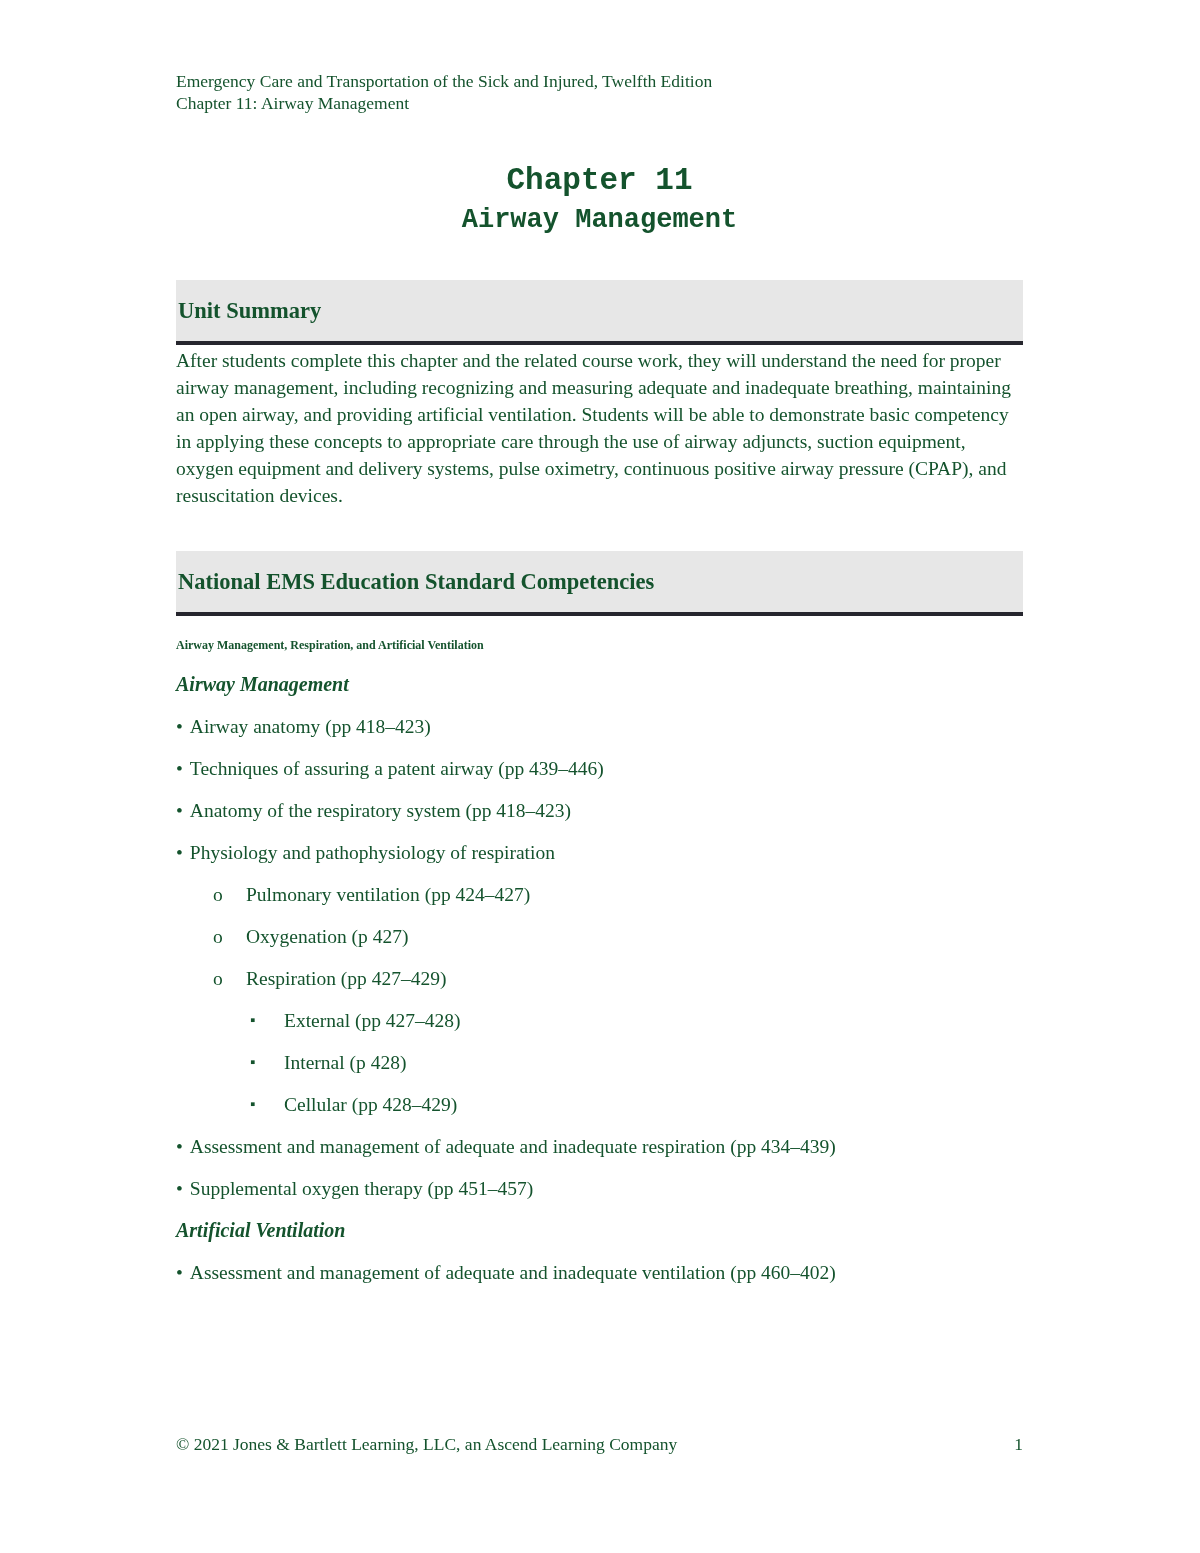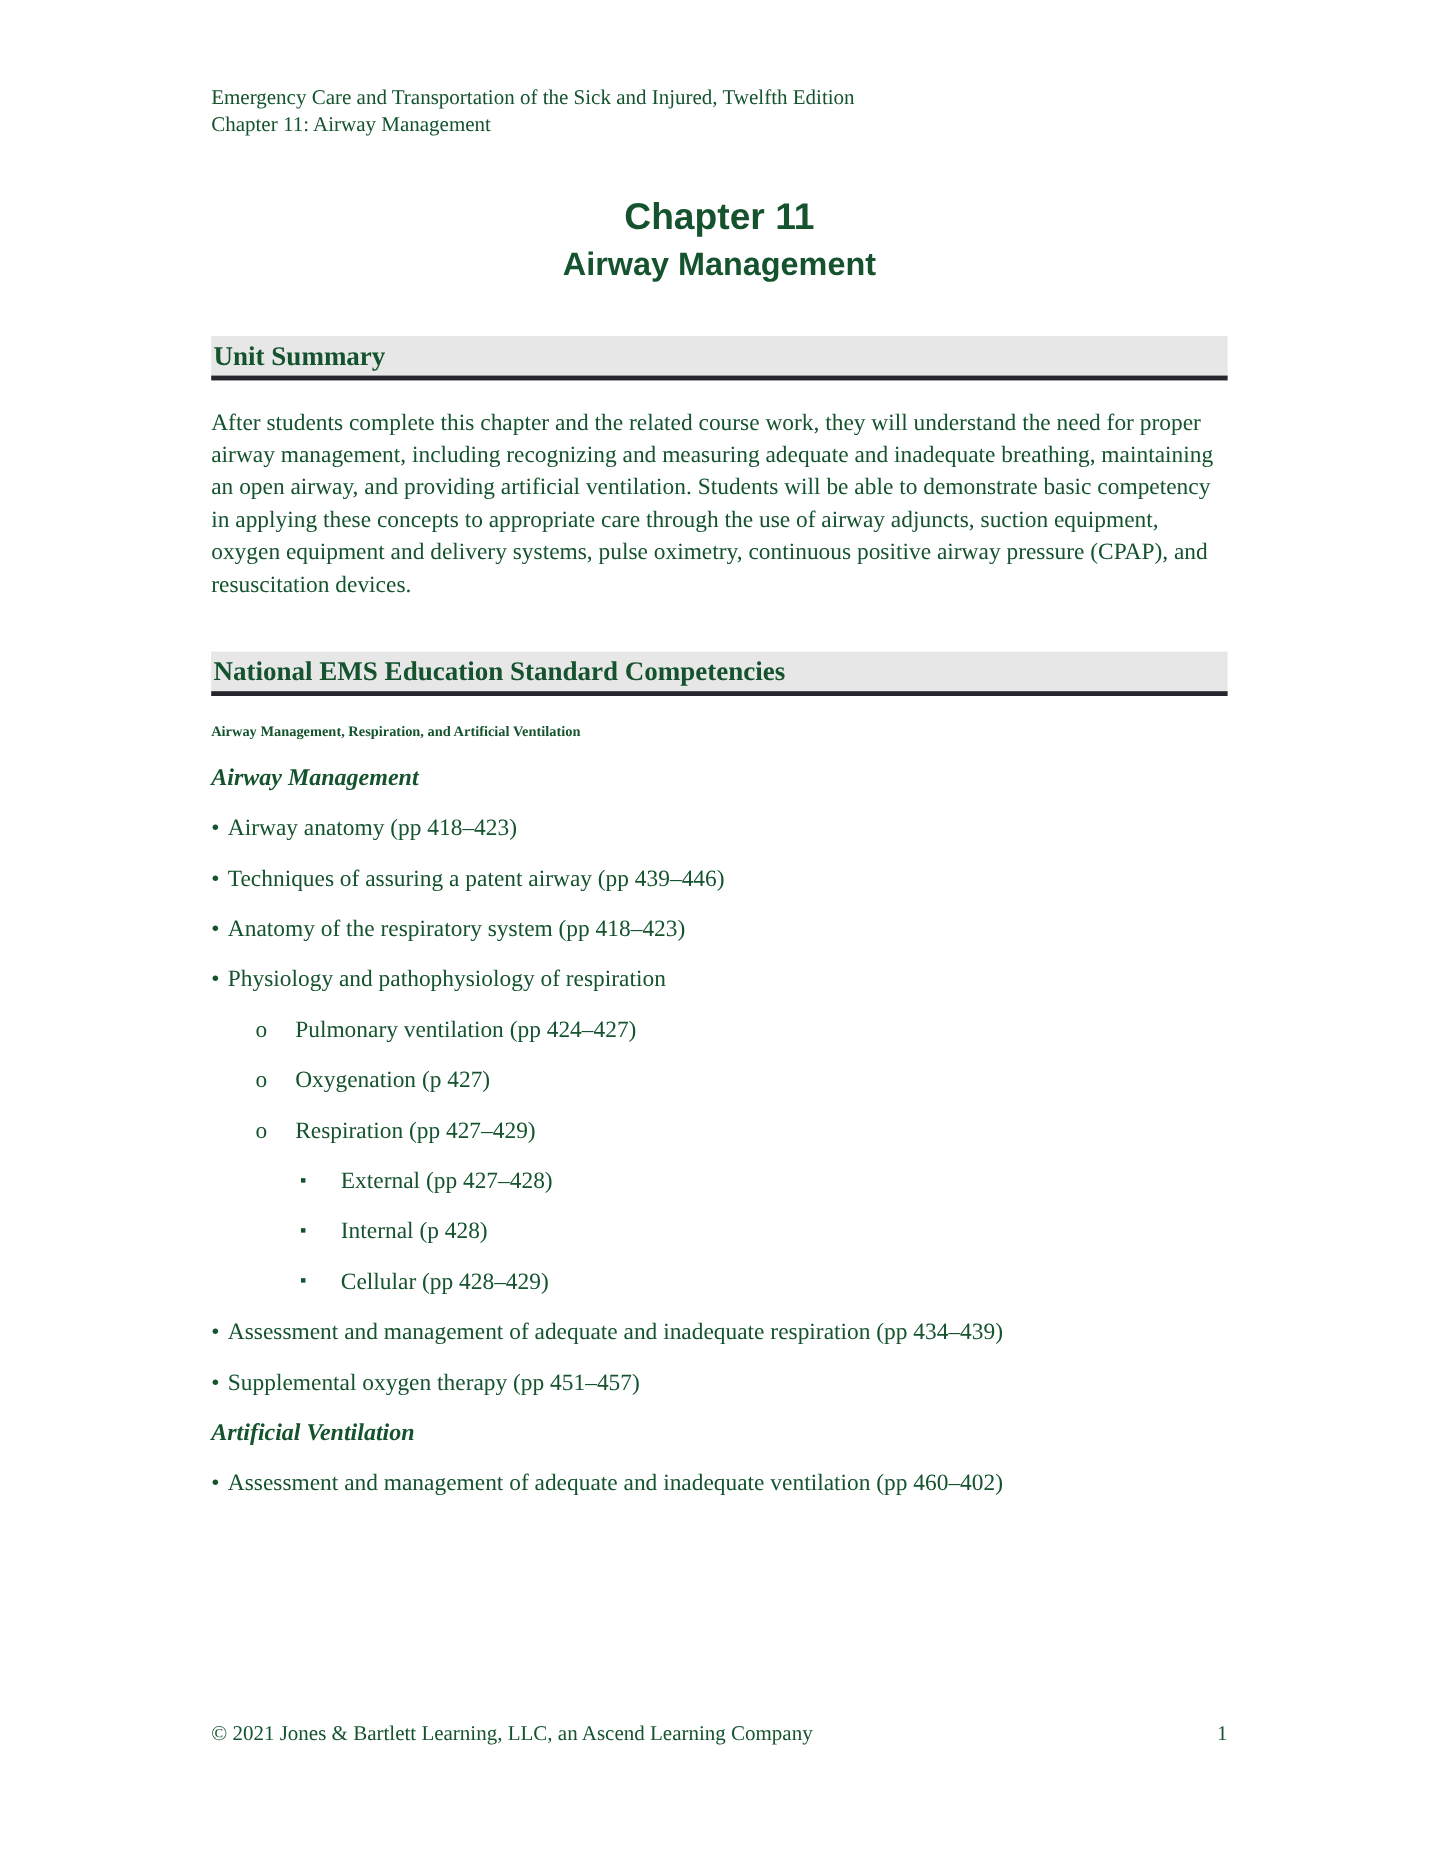--- a/index.html
+++ b/index.html
@@ -4,28 +4,28 @@
 <style>
   html,body{margin:0;padding:0;background:#ffffff;}
   .page{
     position:relative;width:1200px;height:1553px;background:#ffffff;
     overflow:hidden;color:#14532d;
     font-family:"Liberation Serif", serif;font-size:19.5px;
   }
   .content{position:absolute;left:176px;top:0;width:847px;}
   .doc-header{padding-top:70px;font-size:17.5px;line-height:22px;}
   .doc-title{margin-top:46px;margin-bottom:10px;text-align:center;
-    font-family:Liberation Sans, sans-serif;font-weight:700;}
+    font-family:Liberation Mono, monospace;font-weight:700;}
   .title-chapter{font-size:31px;line-height:42px;}
   .title-name{font-size:27px;line-height:36px;}
   .section-heading{
     margin-top:42px;background:#e7e7e7;border-bottom:4px solid #26262e;
-    font-size:22.5px;font-weight:700;line-height:29px;padding:2px 2px;
+    font-size:22.5px;font-weight:700;line-height:29px;padding:16px 2px;
   }
-  .body-par{margin:22px 0 0;line-height:27px;}
+  .body-par{margin:2px 0 0;line-height:27px;}
   .subheading{margin:16px 0 0;font-weight:700;font-size:12px;line-height:27px;}
   .intro{margin:14px 0 0;line-height:27px;}
   .outline{margin-top:12px;}
   .row{margin:0 0 15px;line-height:27px;}
   .group-title{font-weight:700;font-style:italic;font-size:20px;}
   .li{position:relative;}
   .l1 .marker{margin-right:7px;}
   .l2{padding-left:70px;}
   .l2 .marker{position:absolute;left:37px;}
   .l3{padding-left:108px;}

